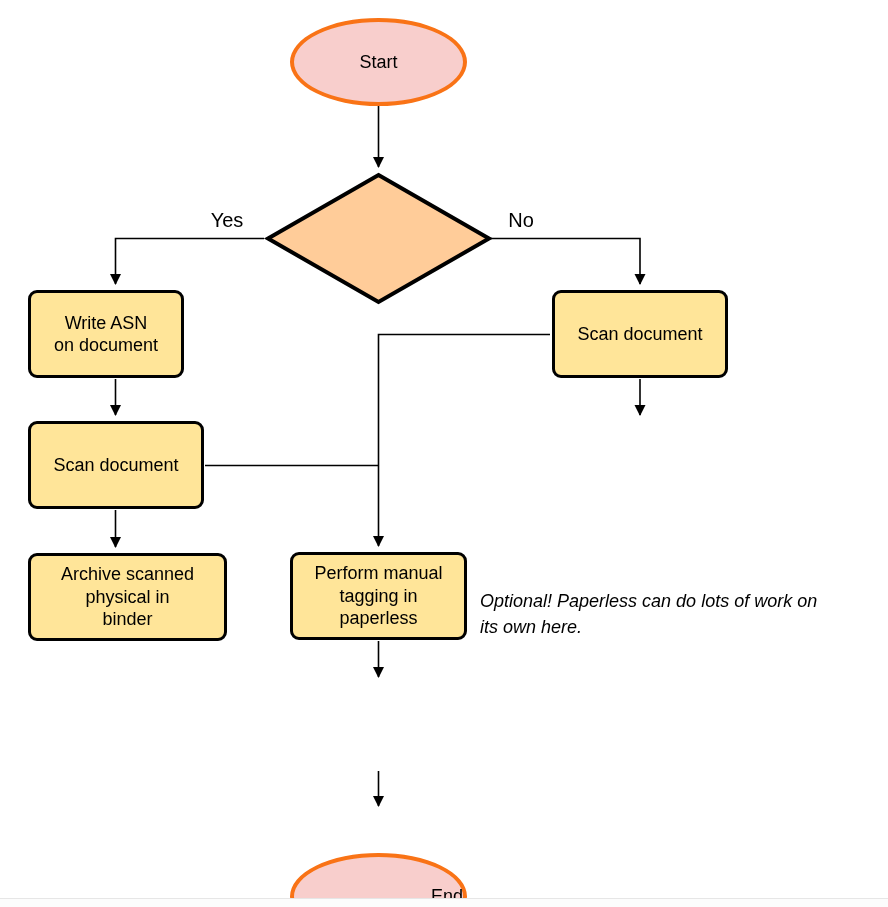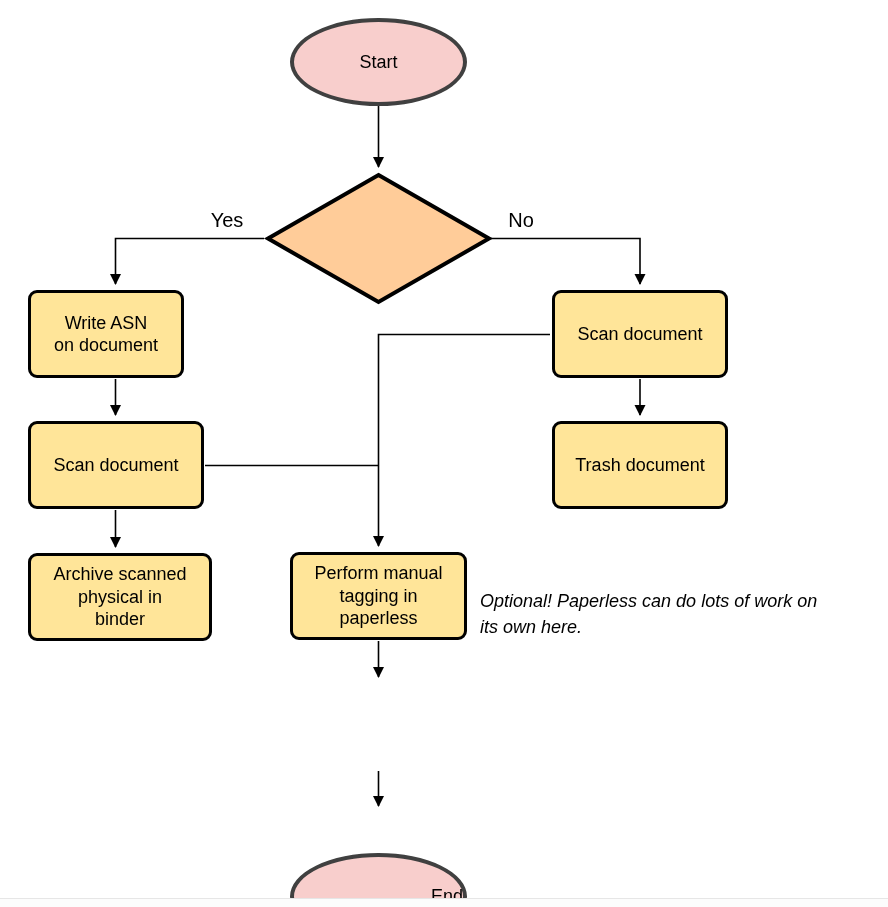--- a/index.html
+++ b/index.html
@@ -34,21 +34,21 @@
     line-height: 1.25;
     color: #000000;
   }
   .rect {
     background: #ffe599;
     border: 3px solid #000000;
     border-radius: 9px;
   }
   .terminator {
     background: #f8cecc;
-    border: 4px solid #404040;
+    border: 4px solid #f97316;
     border-radius: 50%;
   }
   .diamond {
     background: transparent;
     border: none;
   }
   .diamond svg {
     position: absolute;
     left: 0;
     top: 0;
@@ -128,35 +128,32 @@
     <div class="lbl">
       <span class="ln">Write ASN</span>
       <span class="ln">on document</span>
     </div>
   </div>
 
   <div class="node rect" style="left:28px; top:421px; width:176px; height:88px;">
     <span>Scan document</span>
   </div>
 
-  <div class="node rect" style="left:28px; top:553px; width:184px; height:88px;">
+  <div class="node rect" style="left:28px; top:553px; width:199px; height:88px;">
     <div class="lbl">
       <span class="ln">Archive scanned</span>
       <span class="ln">physical in</span>
       <span class="ln">binder</span>
     </div>
   </div>
 
   <div class="node rect" style="left:552px; top:290px; width:176px; height:88px;">
     <span>Scan document</span>
   </div>
 
-  <div class="node rect" style="left:552px; top:421px; width:176px; height:88px;">
-    <span>Trash document</span>
-  </div>
 
   <div class="node rect" style="left:290px; top:552px; width:177px; height:88px;">
     <div class="lbl">
       <span class="ln">Perform manual</span>
       <span class="ln">tagging in</span>
       <span class="ln">paperless</span>
     </div>
   </div>
 
 

